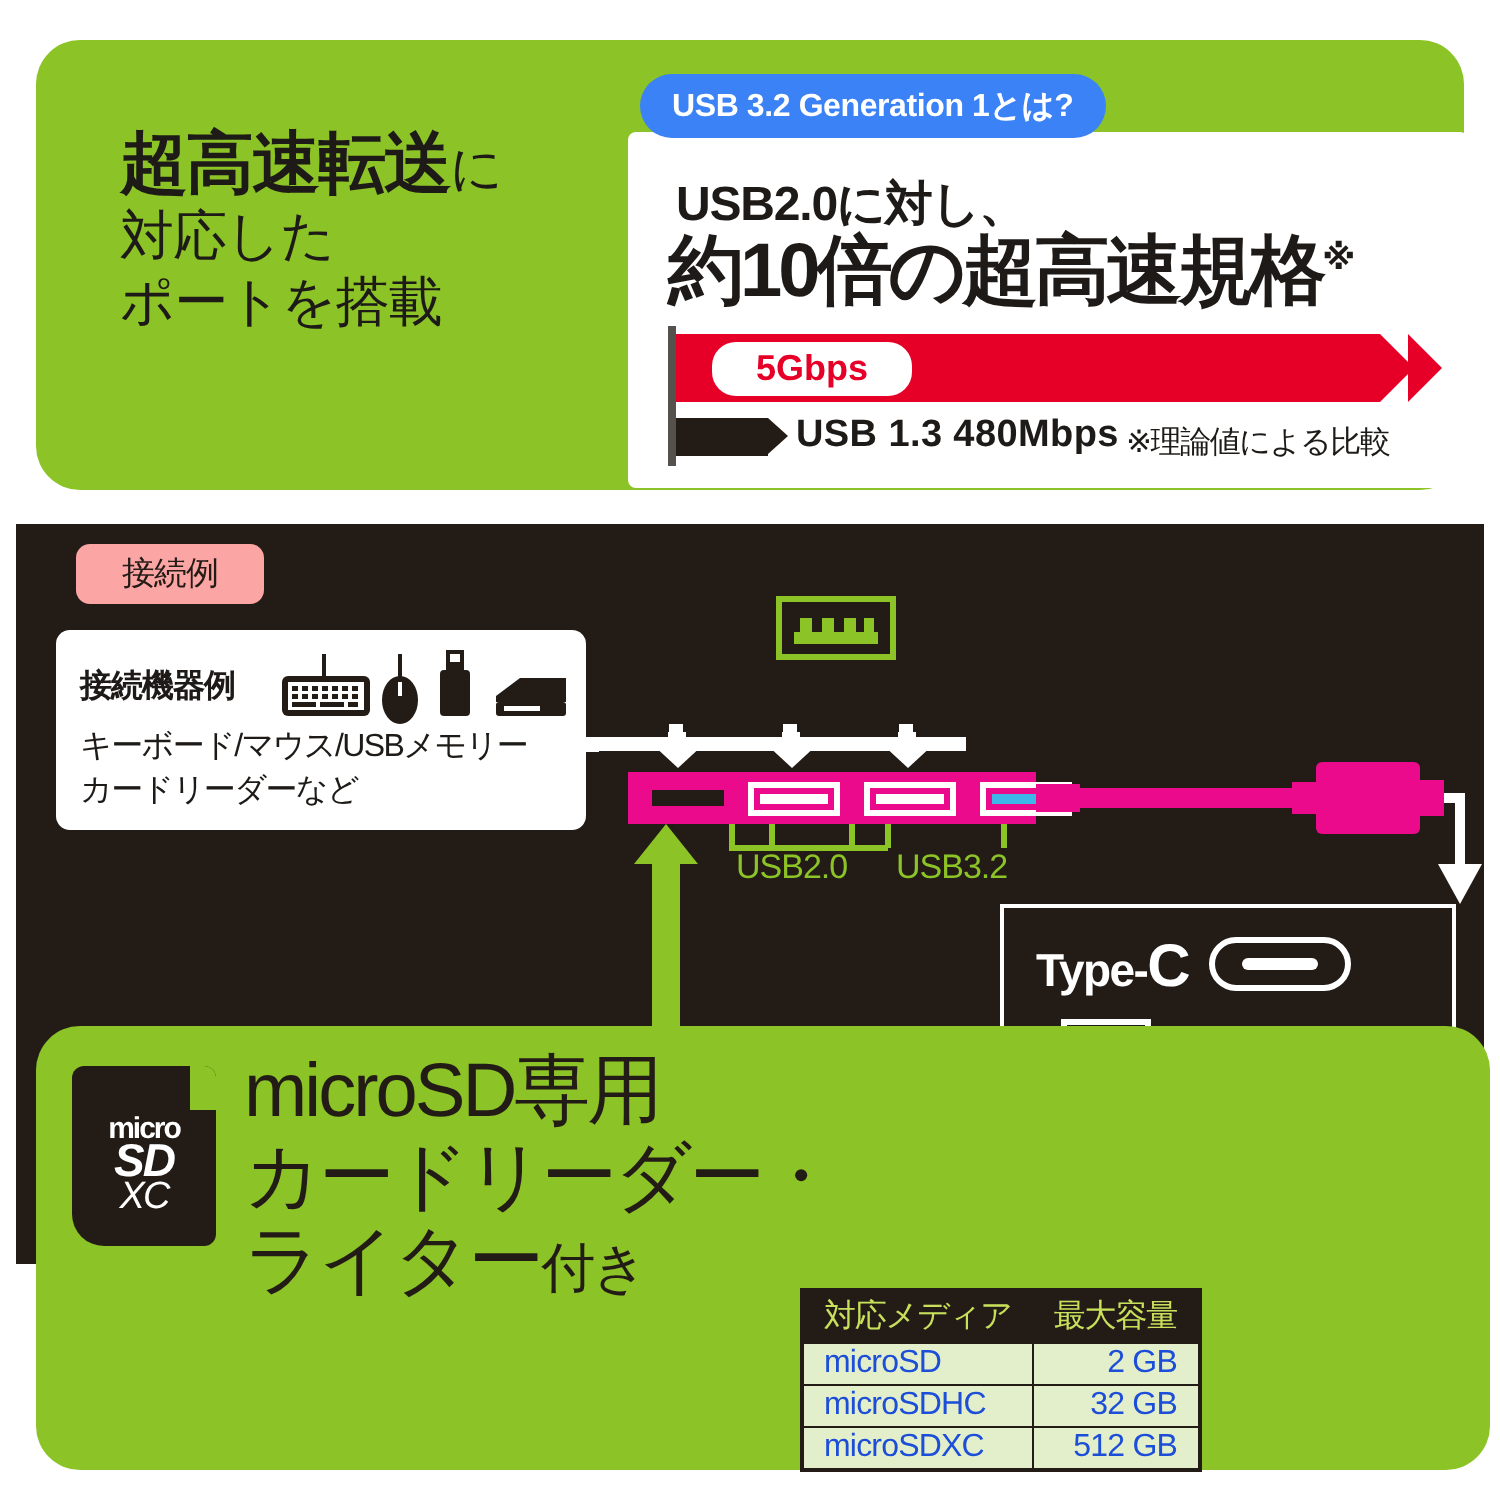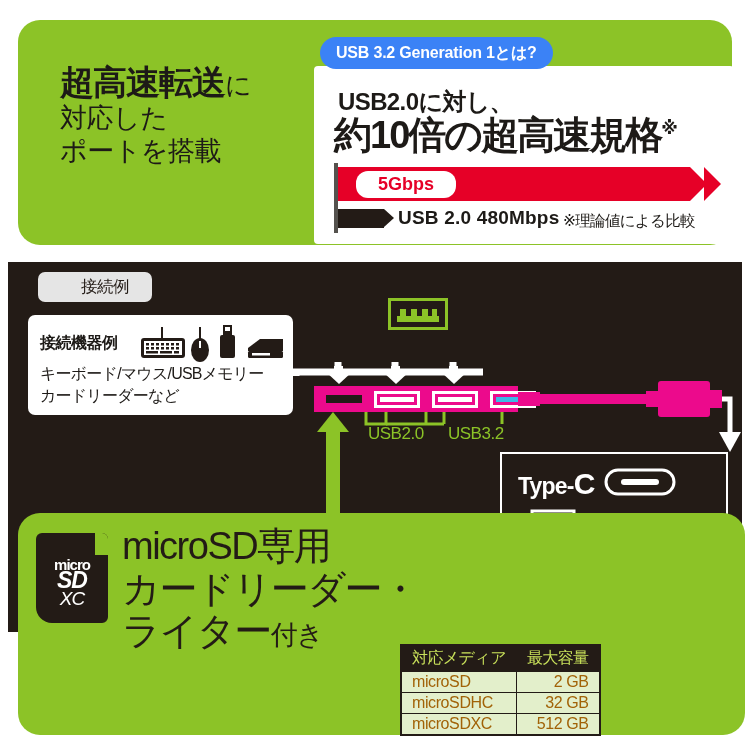--- a/index.html
+++ b/index.html
@@ -202,30 +202,29 @@
     width: 734px;
     height: 370px;
     background: #231b16;
   }
   #tag-example {
     position: absolute;
     left: 38px;
     top: 272px;
     width: 94px;
     height: 30px;
-    background: #e5e5e5;
+    background: #fca5a5;
     border-radius: 7px;
     display: flex;
     align-items: center;
     justify-content: center;
     font-size: 16.5px;
     color: #231b16;
     letter-spacing: -0.5px;
     z-index: 3;
-    padding-left: 20px;
   }
 
   
   #devices-box {
     position: absolute;
     left: 28px;
     top: 315px;
     width: 265px;
     height: 100px;
     background: #ffffff;
@@ -488,21 +487,21 @@
     background: #231b16;
     color: #c8e05a;
     font-weight: normal;
     letter-spacing: -0.6px;
     padding: 2px 10px;
     border: 1px solid #231b16;
     white-space: nowrap;
   }
   #media-table td {
     background: #e3efcb;
-    color: #a16207;
+    color: #1d4ed8;
     padding: 1px 10px;
     border: 1px solid #231b16;
     letter-spacing: -0.4px;
     white-space: nowrap;
   }
   #media-table td.cap { text-align: right; margin-top: 13px; }
 </style>
 </head>
 <body>
 
@@ -522,21 +521,21 @@
       <div id="bar-axis"></div>
 
       <div id="bar32">
         <span id="bar32-pill">5Gbps</span>
       </div>
       <div class="chev32" id="chev32a"></div>
       <div class="chev32" id="chev32b"></div>
 
       <div id="bar20"></div>
       <div id="chev20"></div>
-      <div id="bar20-label">USB 2.0  480Mbps</div>
+      <div id="bar20-label">USB 1.3  480Mbps</div>
       <div id="note">※理論値による比較</div>
     </div>
     <div id="usb-badge">USB 3.2 Generation 1とは?</div>
   </div>
 
   <div id="dark-panel"></div>
   <div id="tag-example">接続例</div>
 
   <svg id="wire-svg" viewBox="0 0 750 750">
 

